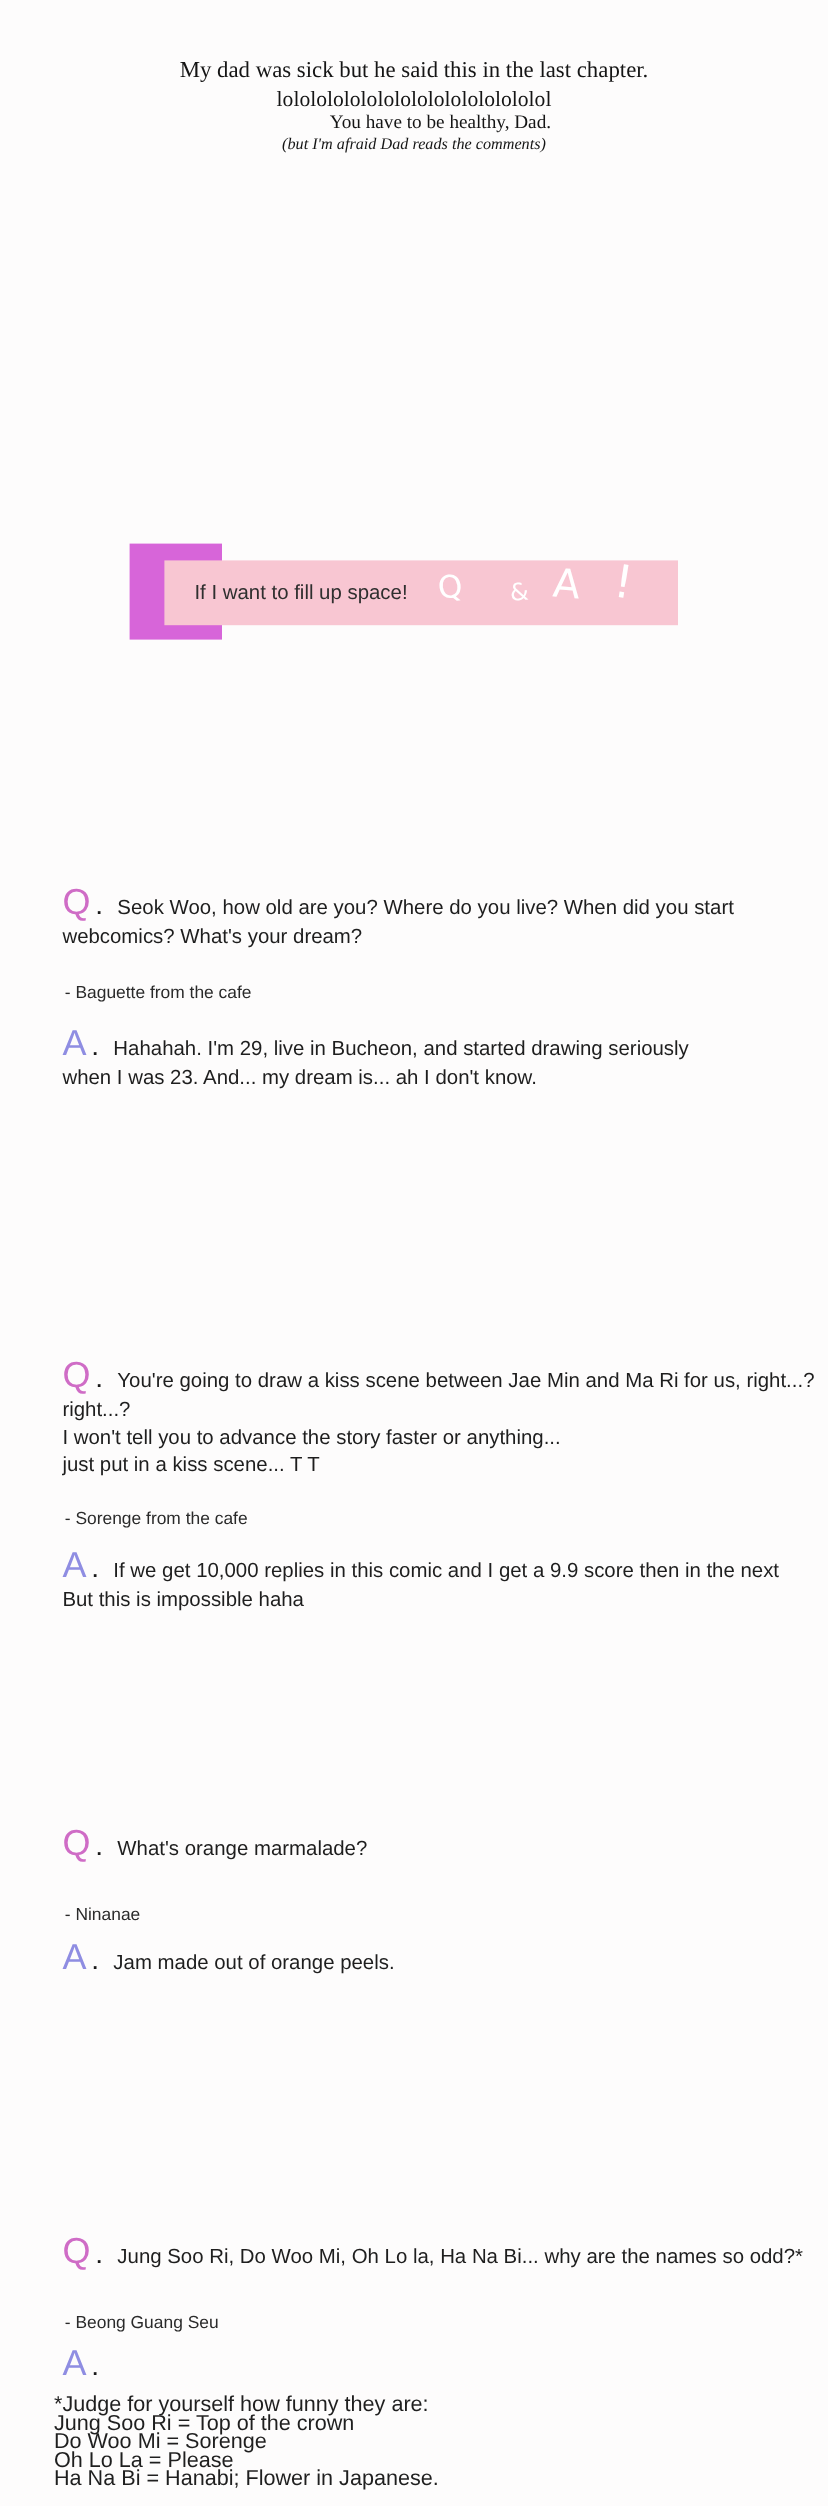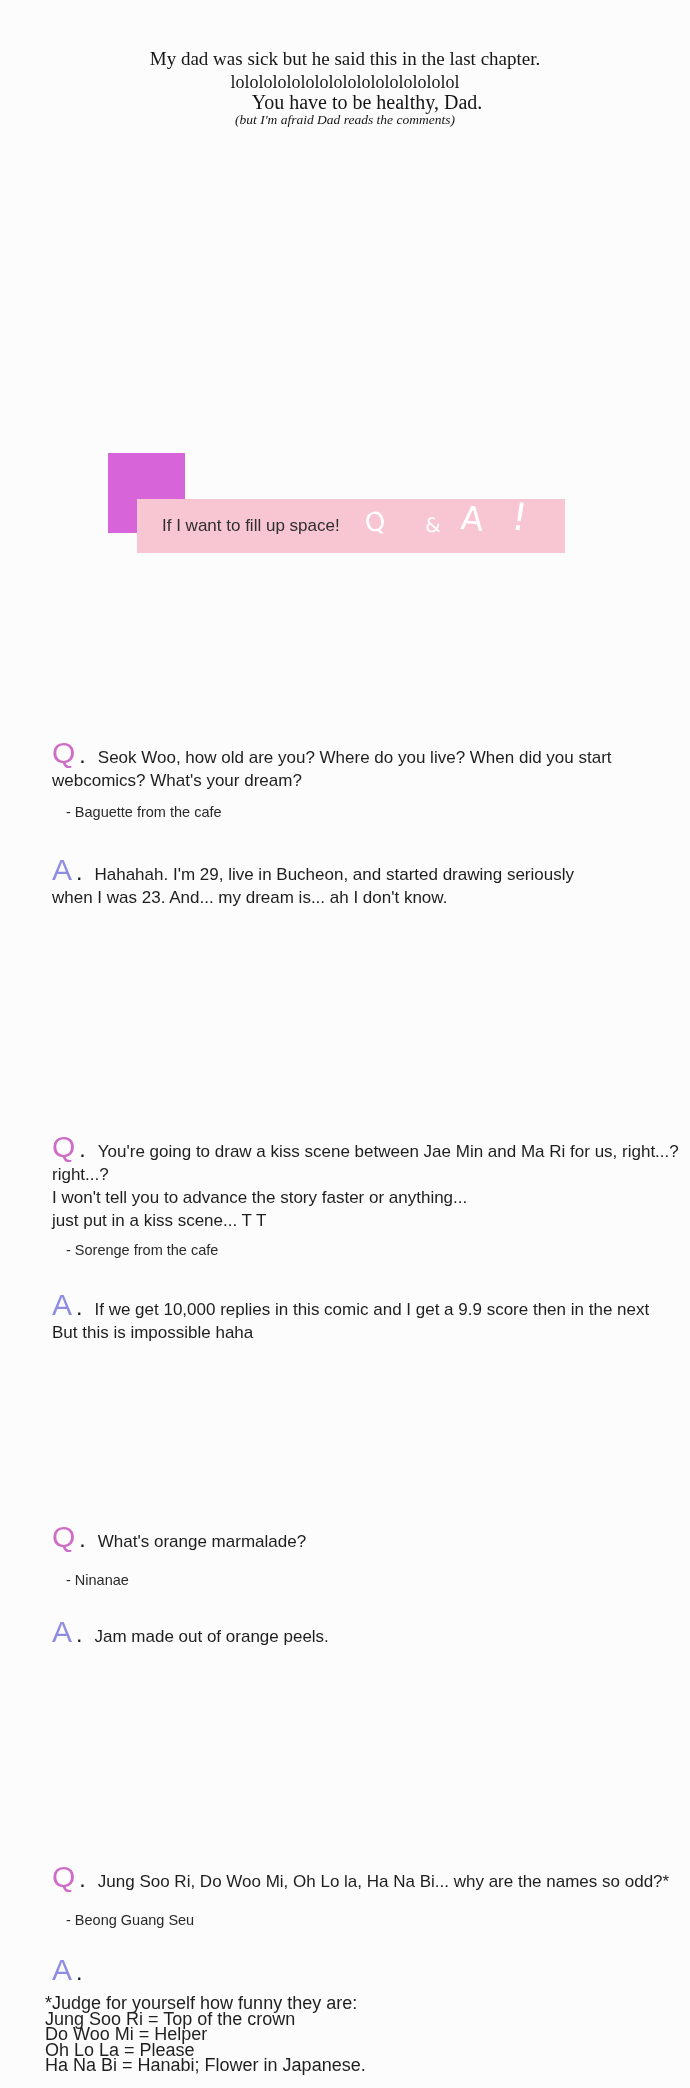--- a/index.html
+++ b/index.html
@@ -15,33 +15,32 @@
 
   
   .author-note{
     position:absolute;top:46px;left:0;width:690px;
     text-align:center;
     font-family:"Liberation Serif","DejaVu Serif",serif;
     color:#151515;
   }
   .an-l1{font-size:19px;line-height:25px;}
   .an-l2{font-size:18px;line-height:22px;}
-  .an-l3{font-size:20px;line-height:19px;margin-left:44px;}
+  .an-l3{font-size:16px;line-height:19px;margin-left:44px;}
   .an-l4{font-size:13.5px;line-height:16px;font-style:italic;}
 
   
   .banner{position:absolute;top:0;left:0;}
   .banner-accent{
     position:absolute;left:108px;top:453px;width:77px;height:80px;
     z-index:1;
   }
   .banner-bar{
     position:absolute;left:137px;top:467px;width:428px;height:54px;
     z-index:2;
-    margin-top:32px;
   }
   .banner-caption{
     position:absolute;left:25px;top:0;height:54px;
     display:flex;align-items:center;
     font-size:17px;color:#2f2f2f;
   }
   .hand{position:absolute;color:#ffffff;font-family:"DejaVu Sans",sans-serif;}
   .hand-q{left:228px;top:8px;font-size:26px;transform:rotate(-8deg);}
   .hand-amp{left:288px;top:14px;font-size:20px;transform:rotate(-4deg);}
   .hand-a{left:324px;top:0px;font-size:33px;transform:rotate(5deg);}
@@ -56,22 +55,22 @@
   .first-line{display:flex;align-items:baseline;}
   .glyph{
     font-size:30px;line-height:23px;font-weight:300;
     font-family:"Liberation Sans",sans-serif;
   }
   .glyph-dot{
     font-size:16px;font-weight:700;color:#1a1a1a;
     margin-left:5px;margin-right:13px;
   }
   .attribution{
-    position:absolute;left:66px;
-    font-size:14.5px;line-height:18px;color:#2a2a2a;white-space:nowrap;
+    position:absolute;left:54px;
+    font-size:14.5px;line-height:18px;color:#2a2a2a;white-space:nowrap;margin-top:16px;
   }
   .footnote{
     position:absolute;left:45px;
     font-size:18px;line-height:15.5px;color:#1f1f1f;white-space:nowrap;
   }
 </style>
 </head>
 <body>
 
 <div class="page">
@@ -167,18 +166,18 @@
   <div class="qa-block" style="top:1958px">
     <div class="first-line">
       <span class="glyph a-glyph" style="color: rgb(143, 141, 226);">A</span>
         <span class="glyph-dot">.</span>
     </div>
   </div>
 
   <div class="footnote" style="top:1996px">
       <div class="line">*Judge for yourself how funny they are:</div>
       <div class="line">Jung Soo Ri = Top of the crown</div>
-      <div class="line">Do Woo Mi = Helper</div>
+      <div class="line">Do Woo Mi = Sorenge</div>
       <div class="line">Oh Lo La = Please</div>
       <div class="line">Ha Na Bi = Hanabi; Flower in Japanese.</div>
     </div>
 
 </div>
 
 </body></html>

